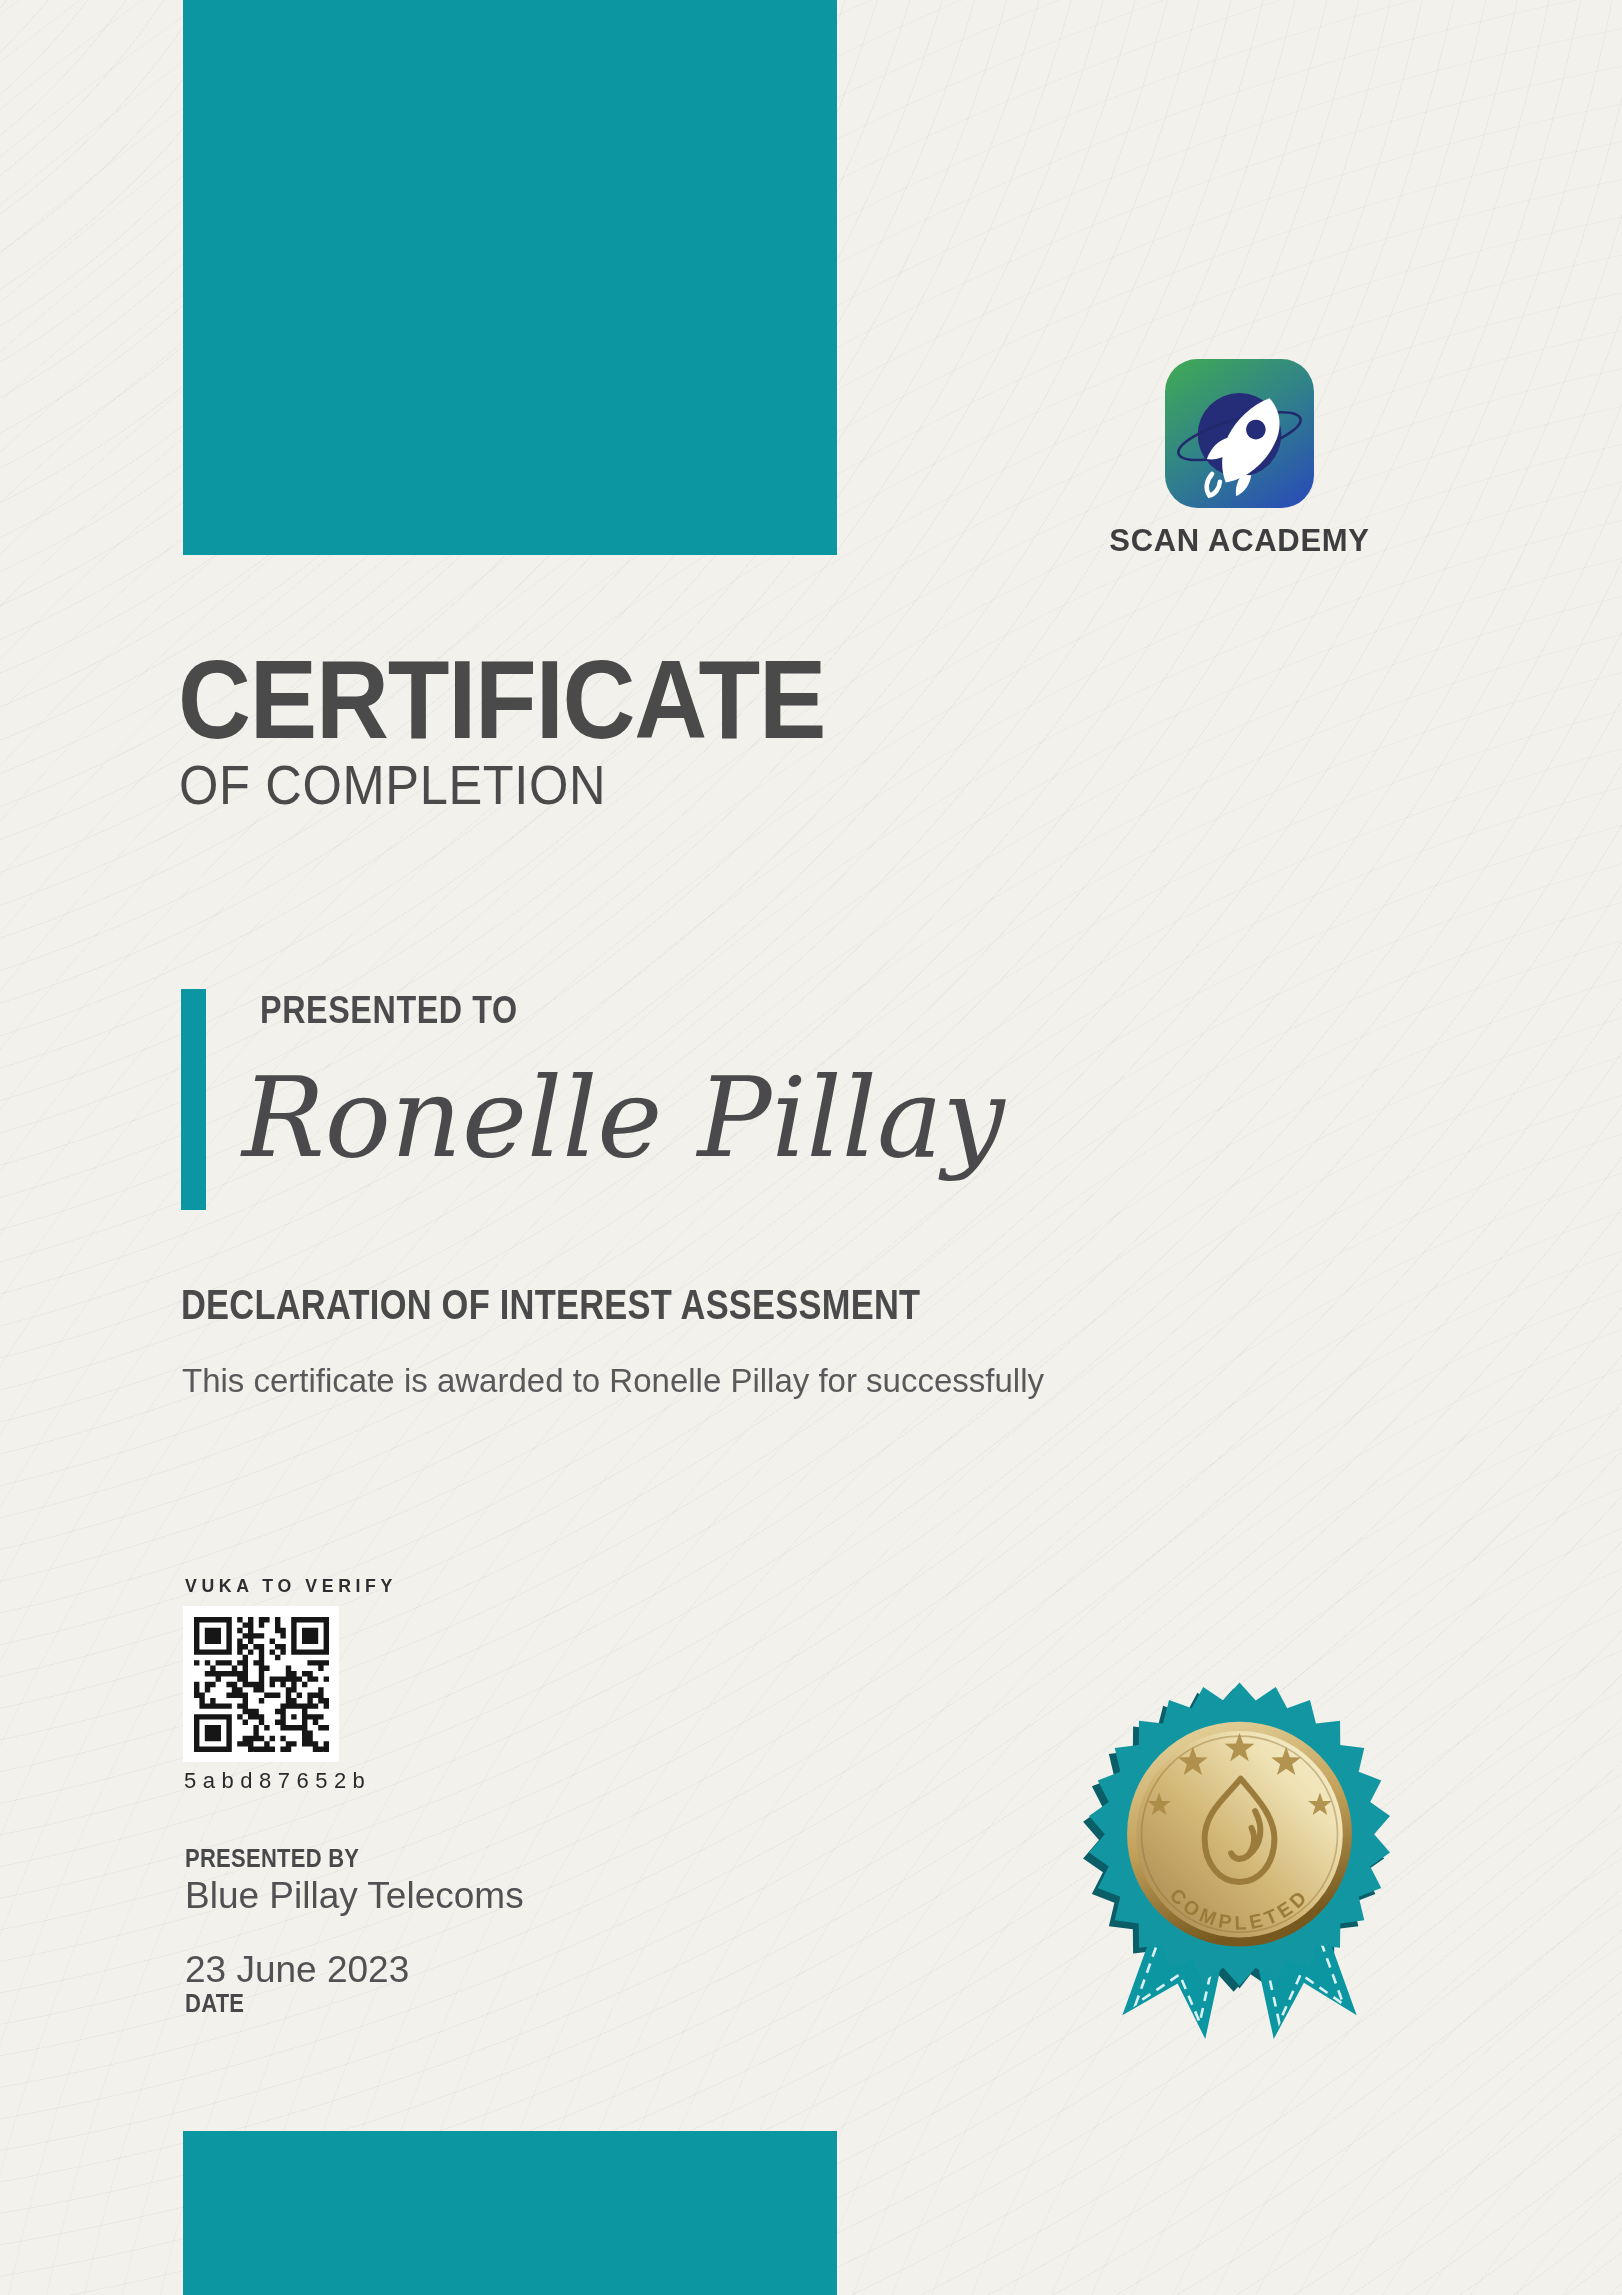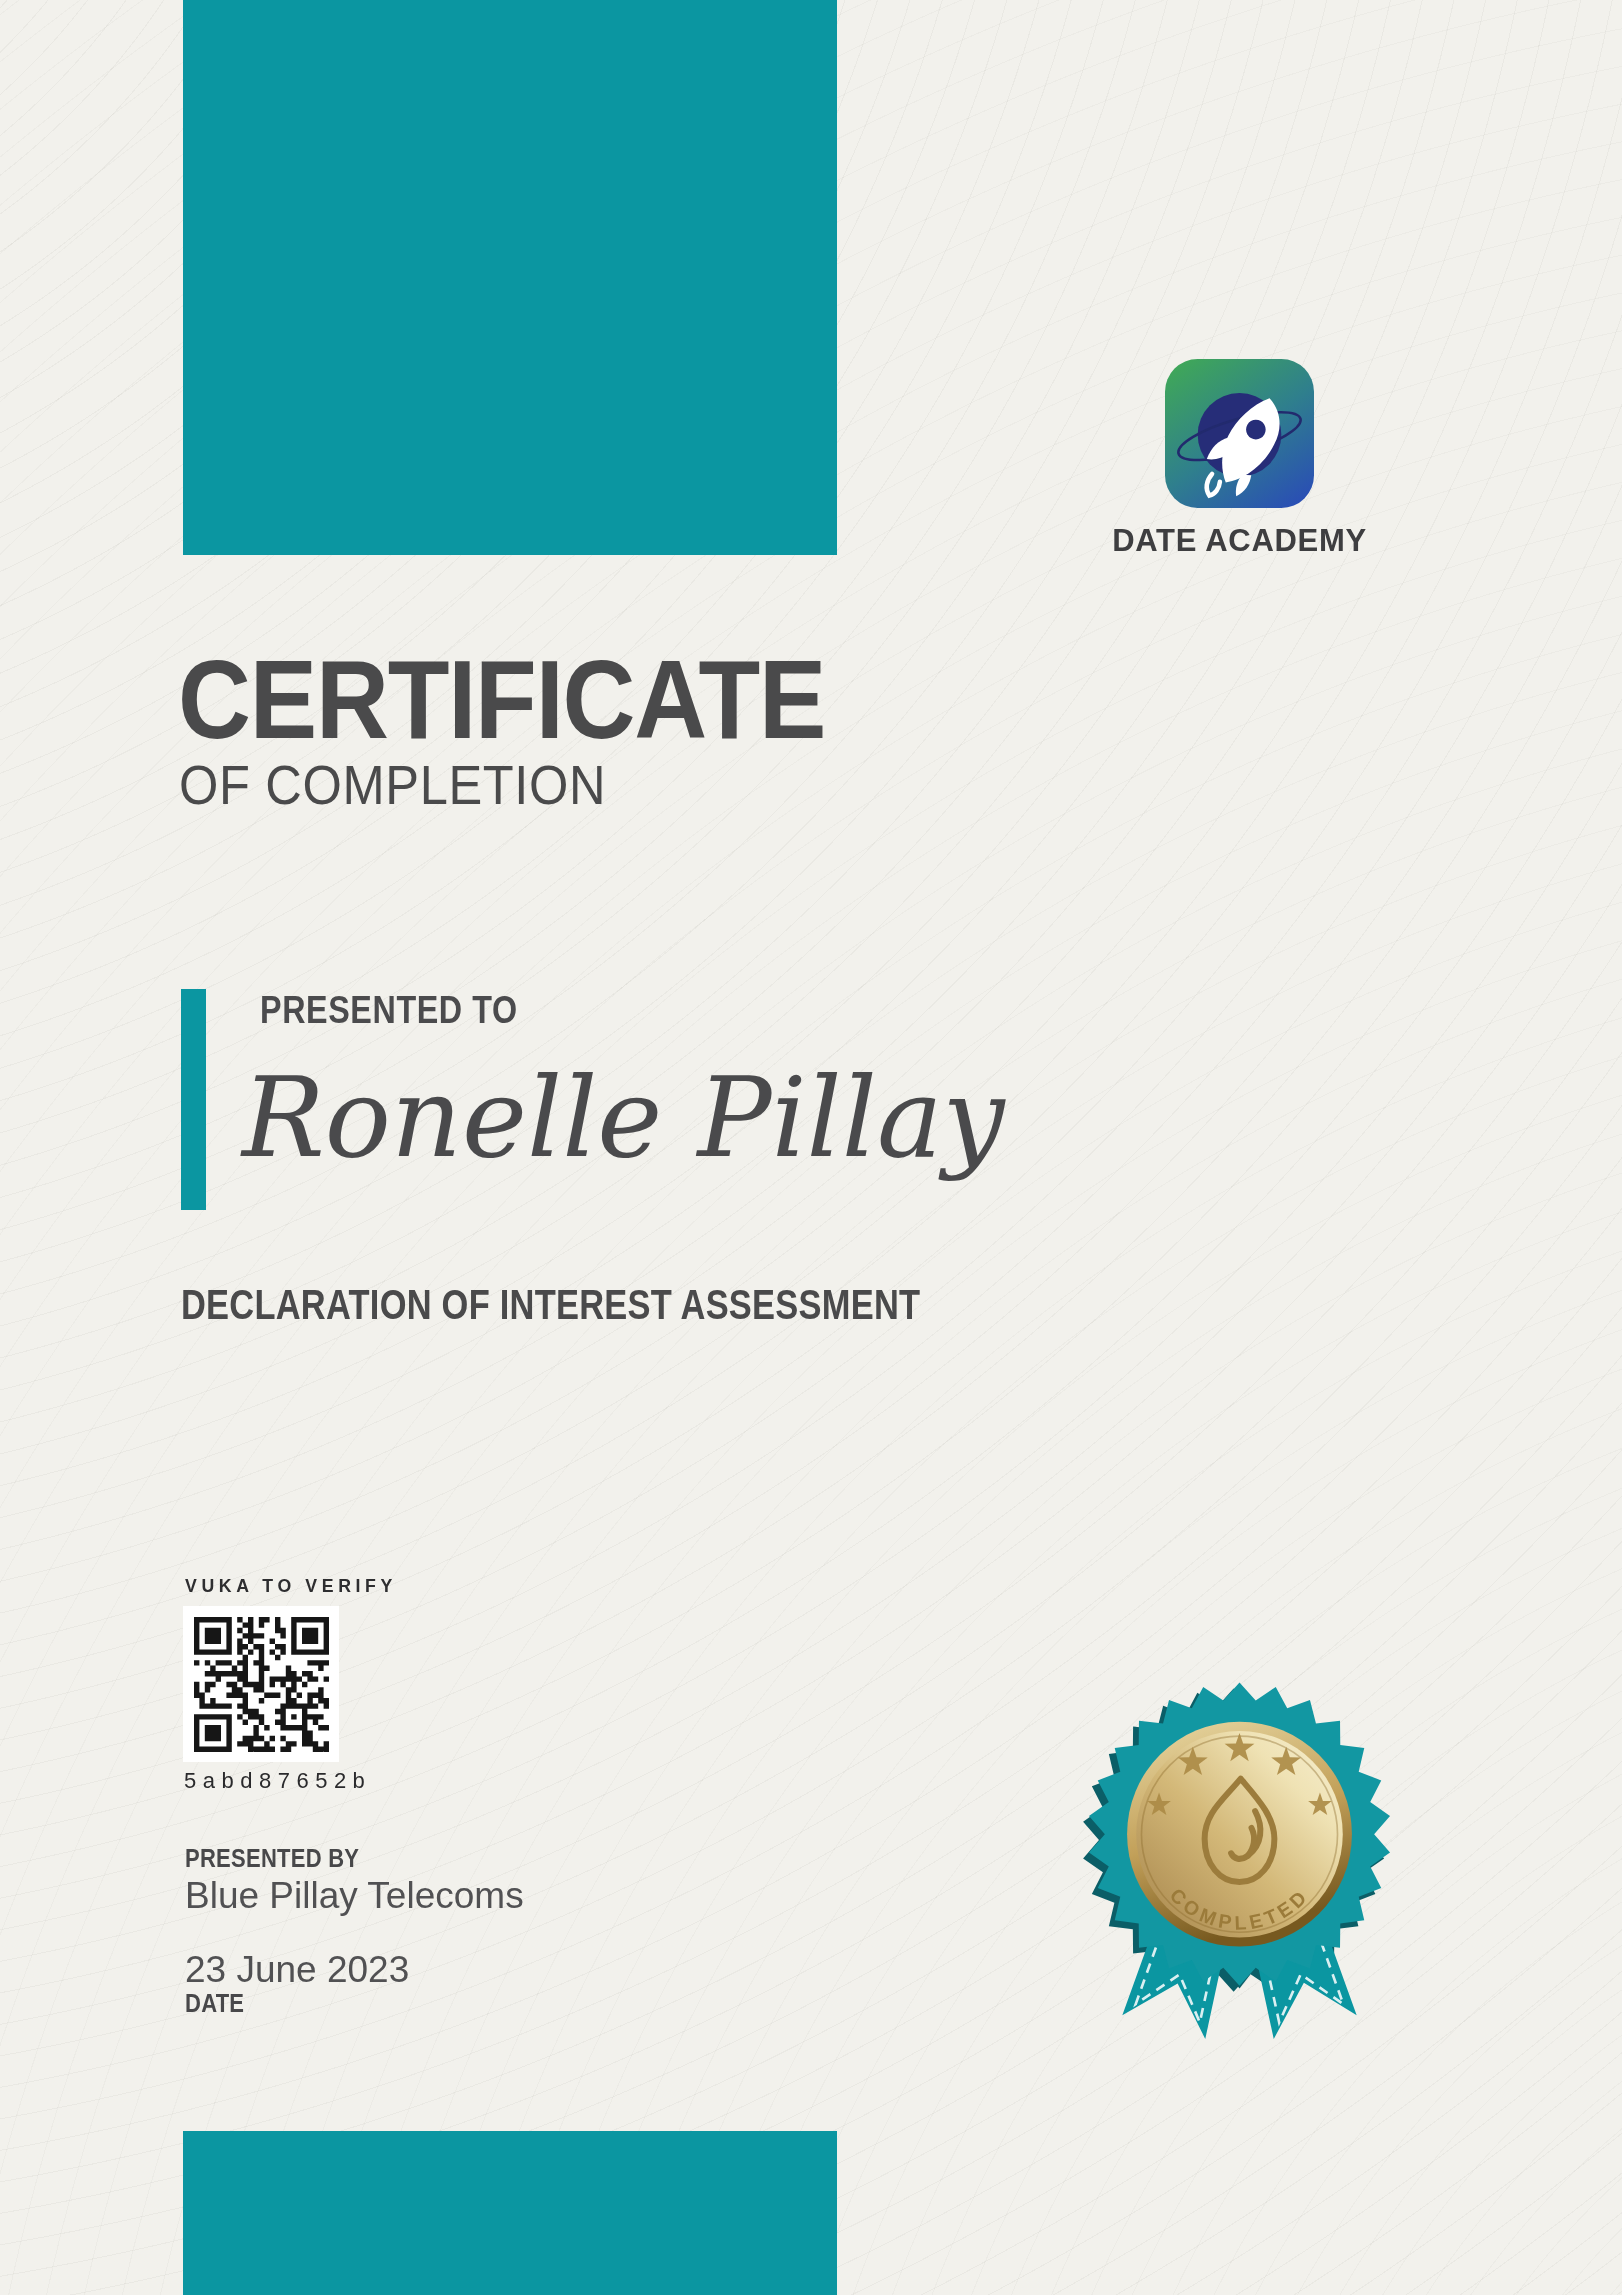--- a/index.html
+++ b/index.html
@@ -110,31 +110,32 @@
     <path d="M150,142 A52,52 0 0 1 78,150 A52,52 0 0 0 158,120 Z" fill="url(#lg)" opacity=".85"></path>
     <ellipse cx="114" cy="118" rx="97" ry="26" fill="none" stroke="#222a6e" stroke-width="4" transform="rotate(-16 114 118)"></ellipse>
     <path fill="#ffffff" fill-rule="evenodd" d="
       M160,60 C178,80 180,106 167,131 C151,163 121,185 93,189
       C85,169 85,141 97,117 C109,93 133,70 160,60 Z
       M139,93 a15,15 0 1 0 0.1,0 Z"></path>
     <path fill="#ffffff" d="M97,120 C82,124 70,136 64,153 C75,155 89,152 99,144 Z"></path>
     <path fill="#ffffff" d="M132,178 C130,192 122,204 109,210 C107,199 110,187 118,177 Z"></path>
     <path fill="none" stroke="#ffffff" stroke-width="7" stroke-linecap="round" d="M72,176 C63,186 61,199 68,209 C77,207 83,198 84,188"></path>
   </svg>
-  <div class="brand-name">DATE ACADEMY</div>
+  <div class="brand-name">SCAN ACADEMY</div>
 
   <div class="h1">CERTIFICATE</div>
   <div class="h2">OF COMPLETION</div>
 
   <div class="presented-bar"></div>
   <div class="presented-label">PRESENTED TO</div>
   <div class="recipient">Ronelle Pillay</div>
 
   <div class="course-title">DECLARATION OF INTEREST ASSESSMENT</div>
   <div class="course-desc">
+    <span style="display:block">This certificate is awarded to Ronelle Pillay for successfully</span>
   </div>
 
   <div class="scan-label">VUKA TO VERIFY</div>
   <div class="qr-box">
     <svg id="qr-svg" width="135" height="135" viewBox="0 0 206 206">
         <path d="M0.00 0.00h8.24v8.24h-8.24zM8.24 0.00h8.24v8.24h-8.24zM16.48 0.00h8.24v8.24h-8.24zM24.72 0.00h8.24v8.24h-8.24zM32.96 0.00h8.24v8.24h-8.24zM41.20 0.00h8.24v8.24h-8.24zM49.44 0.00h8.24v8.24h-8.24zM65.92 0.00h8.24v8.24h-8.24zM82.40 0.00h8.24v8.24h-8.24zM98.88 0.00h8.24v8.24h-8.24zM107.12 0.00h8.24v8.24h-8.24zM123.60 0.00h8.24v8.24h-8.24zM148.32 0.00h8.24v8.24h-8.24zM156.56 0.00h8.24v8.24h-8.24zM164.80 0.00h8.24v8.24h-8.24zM173.04 0.00h8.24v8.24h-8.24zM181.28 0.00h8.24v8.24h-8.24zM189.52 0.00h8.24v8.24h-8.24zM197.76 0.00h8.24v8.24h-8.24zM0.00 8.24h8.24v8.24h-8.24zM49.44 8.24h8.24v8.24h-8.24zM74.16 8.24h8.24v8.24h-8.24zM82.40 8.24h8.24v8.24h-8.24zM98.88 8.24h8.24v8.24h-8.24zM123.60 8.24h8.24v8.24h-8.24zM148.32 8.24h8.24v8.24h-8.24zM197.76 8.24h8.24v8.24h-8.24zM0.00 16.48h8.24v8.24h-8.24zM16.48 16.48h8.24v8.24h-8.24zM24.72 16.48h8.24v8.24h-8.24zM32.96 16.48h8.24v8.24h-8.24zM49.44 16.48h8.24v8.24h-8.24zM65.92 16.48h8.24v8.24h-8.24zM82.40 16.48h8.24v8.24h-8.24zM123.60 16.48h8.24v8.24h-8.24zM131.84 16.48h8.24v8.24h-8.24zM148.32 16.48h8.24v8.24h-8.24zM164.80 16.48h8.24v8.24h-8.24zM173.04 16.48h8.24v8.24h-8.24zM181.28 16.48h8.24v8.24h-8.24zM197.76 16.48h8.24v8.24h-8.24zM0.00 24.72h8.24v8.24h-8.24zM16.48 24.72h8.24v8.24h-8.24zM24.72 24.72h8.24v8.24h-8.24zM32.96 24.72h8.24v8.24h-8.24zM49.44 24.72h8.24v8.24h-8.24zM74.16 24.72h8.24v8.24h-8.24zM82.40 24.72h8.24v8.24h-8.24zM90.64 24.72h8.24v8.24h-8.24zM98.88 24.72h8.24v8.24h-8.24zM131.84 24.72h8.24v8.24h-8.24zM148.32 24.72h8.24v8.24h-8.24zM164.80 24.72h8.24v8.24h-8.24zM173.04 24.72h8.24v8.24h-8.24zM181.28 24.72h8.24v8.24h-8.24zM197.76 24.72h8.24v8.24h-8.24zM0.00 32.96h8.24v8.24h-8.24zM16.48 32.96h8.24v8.24h-8.24zM24.72 32.96h8.24v8.24h-8.24zM32.96 32.96h8.24v8.24h-8.24zM49.44 32.96h8.24v8.24h-8.24zM65.92 32.96h8.24v8.24h-8.24zM82.40 32.96h8.24v8.24h-8.24zM115.36 32.96h8.24v8.24h-8.24zM148.32 32.96h8.24v8.24h-8.24zM164.80 32.96h8.24v8.24h-8.24zM173.04 32.96h8.24v8.24h-8.24zM181.28 32.96h8.24v8.24h-8.24zM197.76 32.96h8.24v8.24h-8.24zM0.00 41.20h8.24v8.24h-8.24zM49.44 41.20h8.24v8.24h-8.24zM65.92 41.20h8.24v8.24h-8.24zM74.16 41.20h8.24v8.24h-8.24zM90.64 41.20h8.24v8.24h-8.24zM98.88 41.20h8.24v8.24h-8.24zM123.60 41.20h8.24v8.24h-8.24zM131.84 41.20h8.24v8.24h-8.24zM148.32 41.20h8.24v8.24h-8.24zM197.76 41.20h8.24v8.24h-8.24zM0.00 49.44h8.24v8.24h-8.24zM8.24 49.44h8.24v8.24h-8.24zM16.48 49.44h8.24v8.24h-8.24zM24.72 49.44h8.24v8.24h-8.24zM32.96 49.44h8.24v8.24h-8.24zM41.20 49.44h8.24v8.24h-8.24zM49.44 49.44h8.24v8.24h-8.24zM65.92 49.44h8.24v8.24h-8.24zM82.40 49.44h8.24v8.24h-8.24zM98.88 49.44h8.24v8.24h-8.24zM115.36 49.44h8.24v8.24h-8.24zM131.84 49.44h8.24v8.24h-8.24zM148.32 49.44h8.24v8.24h-8.24zM156.56 49.44h8.24v8.24h-8.24zM164.80 49.44h8.24v8.24h-8.24zM173.04 49.44h8.24v8.24h-8.24zM181.28 49.44h8.24v8.24h-8.24zM189.52 49.44h8.24v8.24h-8.24zM197.76 49.44h8.24v8.24h-8.24zM74.16 57.68h8.24v8.24h-8.24zM98.88 57.68h8.24v8.24h-8.24zM123.60 57.68h8.24v8.24h-8.24zM0.00 65.92h8.24v8.24h-8.24zM16.48 65.92h8.24v8.24h-8.24zM32.96 65.92h8.24v8.24h-8.24zM41.20 65.92h8.24v8.24h-8.24zM49.44 65.92h8.24v8.24h-8.24zM65.92 65.92h8.24v8.24h-8.24zM74.16 65.92h8.24v8.24h-8.24zM90.64 65.92h8.24v8.24h-8.24zM98.88 65.92h8.24v8.24h-8.24zM173.04 65.92h8.24v8.24h-8.24zM181.28 65.92h8.24v8.24h-8.24zM189.52 65.92h8.24v8.24h-8.24zM197.76 65.92h8.24v8.24h-8.24zM24.72 74.16h8.24v8.24h-8.24zM57.68 74.16h8.24v8.24h-8.24zM74.16 74.16h8.24v8.24h-8.24zM98.88 74.16h8.24v8.24h-8.24zM107.12 74.16h8.24v8.24h-8.24zM140.08 74.16h8.24v8.24h-8.24zM189.52 74.16h8.24v8.24h-8.24zM16.48 82.40h8.24v8.24h-8.24zM24.72 82.40h8.24v8.24h-8.24zM32.96 82.40h8.24v8.24h-8.24zM41.20 82.40h8.24v8.24h-8.24zM49.44 82.40h8.24v8.24h-8.24zM57.68 82.40h8.24v8.24h-8.24zM65.92 82.40h8.24v8.24h-8.24zM74.16 82.40h8.24v8.24h-8.24zM98.88 82.40h8.24v8.24h-8.24zM140.08 82.40h8.24v8.24h-8.24zM148.32 82.40h8.24v8.24h-8.24zM164.80 82.40h8.24v8.24h-8.24zM173.04 82.40h8.24v8.24h-8.24zM32.96 90.64h8.24v8.24h-8.24zM65.92 90.64h8.24v8.24h-8.24zM74.16 90.64h8.24v8.24h-8.24zM98.88 90.64h8.24v8.24h-8.24zM115.36 90.64h8.24v8.24h-8.24zM123.60 90.64h8.24v8.24h-8.24zM131.84 90.64h8.24v8.24h-8.24zM140.08 90.64h8.24v8.24h-8.24zM148.32 90.64h8.24v8.24h-8.24zM156.56 90.64h8.24v8.24h-8.24zM173.04 90.64h8.24v8.24h-8.24zM181.28 90.64h8.24v8.24h-8.24zM197.76 90.64h8.24v8.24h-8.24zM0.00 98.88h8.24v8.24h-8.24zM16.48 98.88h8.24v8.24h-8.24zM24.72 98.88h8.24v8.24h-8.24zM49.44 98.88h8.24v8.24h-8.24zM57.68 98.88h8.24v8.24h-8.24zM74.16 98.88h8.24v8.24h-8.24zM82.40 98.88h8.24v8.24h-8.24zM90.64 98.88h8.24v8.24h-8.24zM98.88 98.88h8.24v8.24h-8.24zM115.36 98.88h8.24v8.24h-8.24zM131.84 98.88h8.24v8.24h-8.24zM148.32 98.88h8.24v8.24h-8.24zM164.80 98.88h8.24v8.24h-8.24zM0.00 107.12h8.24v8.24h-8.24zM16.48 107.12h8.24v8.24h-8.24zM57.68 107.12h8.24v8.24h-8.24zM65.92 107.12h8.24v8.24h-8.24zM90.64 107.12h8.24v8.24h-8.24zM98.88 107.12h8.24v8.24h-8.24zM140.08 107.12h8.24v8.24h-8.24zM148.32 107.12h8.24v8.24h-8.24zM189.52 107.12h8.24v8.24h-8.24zM0.00 115.36h8.24v8.24h-8.24zM8.24 115.36h8.24v8.24h-8.24zM49.44 115.36h8.24v8.24h-8.24zM57.68 115.36h8.24v8.24h-8.24zM65.92 115.36h8.24v8.24h-8.24zM74.16 115.36h8.24v8.24h-8.24zM107.12 115.36h8.24v8.24h-8.24zM115.36 115.36h8.24v8.24h-8.24zM123.60 115.36h8.24v8.24h-8.24zM140.08 115.36h8.24v8.24h-8.24zM156.56 115.36h8.24v8.24h-8.24zM173.04 115.36h8.24v8.24h-8.24zM181.28 115.36h8.24v8.24h-8.24zM189.52 115.36h8.24v8.24h-8.24zM8.24 123.60h8.24v8.24h-8.24zM24.72 123.60h8.24v8.24h-8.24zM74.16 123.60h8.24v8.24h-8.24zM98.88 123.60h8.24v8.24h-8.24zM140.08 123.60h8.24v8.24h-8.24zM148.32 123.60h8.24v8.24h-8.24zM173.04 123.60h8.24v8.24h-8.24zM189.52 123.60h8.24v8.24h-8.24zM197.76 123.60h8.24v8.24h-8.24zM8.24 131.84h8.24v8.24h-8.24zM16.48 131.84h8.24v8.24h-8.24zM24.72 131.84h8.24v8.24h-8.24zM32.96 131.84h8.24v8.24h-8.24zM41.20 131.84h8.24v8.24h-8.24zM49.44 131.84h8.24v8.24h-8.24zM65.92 131.84h8.24v8.24h-8.24zM74.16 131.84h8.24v8.24h-8.24zM131.84 131.84h8.24v8.24h-8.24zM140.08 131.84h8.24v8.24h-8.24zM148.32 131.84h8.24v8.24h-8.24zM156.56 131.84h8.24v8.24h-8.24zM164.80 131.84h8.24v8.24h-8.24zM173.04 131.84h8.24v8.24h-8.24zM181.28 131.84h8.24v8.24h-8.24zM197.76 131.84h8.24v8.24h-8.24zM74.16 140.08h8.24v8.24h-8.24zM82.40 140.08h8.24v8.24h-8.24zM90.64 140.08h8.24v8.24h-8.24zM123.60 140.08h8.24v8.24h-8.24zM131.84 140.08h8.24v8.24h-8.24zM164.80 140.08h8.24v8.24h-8.24zM0.00 148.32h8.24v8.24h-8.24zM8.24 148.32h8.24v8.24h-8.24zM16.48 148.32h8.24v8.24h-8.24zM24.72 148.32h8.24v8.24h-8.24zM32.96 148.32h8.24v8.24h-8.24zM41.20 148.32h8.24v8.24h-8.24zM49.44 148.32h8.24v8.24h-8.24zM65.92 148.32h8.24v8.24h-8.24zM82.40 148.32h8.24v8.24h-8.24zM90.64 148.32h8.24v8.24h-8.24zM98.88 148.32h8.24v8.24h-8.24zM131.84 148.32h8.24v8.24h-8.24zM148.32 148.32h8.24v8.24h-8.24zM164.80 148.32h8.24v8.24h-8.24zM173.04 148.32h8.24v8.24h-8.24zM181.28 148.32h8.24v8.24h-8.24zM189.52 148.32h8.24v8.24h-8.24zM0.00 156.56h8.24v8.24h-8.24zM49.44 156.56h8.24v8.24h-8.24zM74.16 156.56h8.24v8.24h-8.24zM98.88 156.56h8.24v8.24h-8.24zM123.60 156.56h8.24v8.24h-8.24zM131.84 156.56h8.24v8.24h-8.24zM164.80 156.56h8.24v8.24h-8.24zM181.28 156.56h8.24v8.24h-8.24zM0.00 164.80h8.24v8.24h-8.24zM16.48 164.80h8.24v8.24h-8.24zM24.72 164.80h8.24v8.24h-8.24zM32.96 164.80h8.24v8.24h-8.24zM49.44 164.80h8.24v8.24h-8.24zM90.64 164.80h8.24v8.24h-8.24zM107.12 164.80h8.24v8.24h-8.24zM131.84 164.80h8.24v8.24h-8.24zM140.08 164.80h8.24v8.24h-8.24zM148.32 164.80h8.24v8.24h-8.24zM156.56 164.80h8.24v8.24h-8.24zM164.80 164.80h8.24v8.24h-8.24zM189.52 164.80h8.24v8.24h-8.24zM197.76 164.80h8.24v8.24h-8.24zM0.00 173.04h8.24v8.24h-8.24zM16.48 173.04h8.24v8.24h-8.24zM24.72 173.04h8.24v8.24h-8.24zM32.96 173.04h8.24v8.24h-8.24zM49.44 173.04h8.24v8.24h-8.24zM90.64 173.04h8.24v8.24h-8.24zM164.80 173.04h8.24v8.24h-8.24zM173.04 173.04h8.24v8.24h-8.24zM0.00 181.28h8.24v8.24h-8.24zM16.48 181.28h8.24v8.24h-8.24zM24.72 181.28h8.24v8.24h-8.24zM32.96 181.28h8.24v8.24h-8.24zM49.44 181.28h8.24v8.24h-8.24zM74.16 181.28h8.24v8.24h-8.24zM82.40 181.28h8.24v8.24h-8.24zM90.64 181.28h8.24v8.24h-8.24zM98.88 181.28h8.24v8.24h-8.24zM115.36 181.28h8.24v8.24h-8.24zM131.84 181.28h8.24v8.24h-8.24zM164.80 181.28h8.24v8.24h-8.24zM173.04 181.28h8.24v8.24h-8.24zM0.00 189.52h8.24v8.24h-8.24zM49.44 189.52h8.24v8.24h-8.24zM65.92 189.52h8.24v8.24h-8.24zM74.16 189.52h8.24v8.24h-8.24zM82.40 189.52h8.24v8.24h-8.24zM107.12 189.52h8.24v8.24h-8.24zM140.08 189.52h8.24v8.24h-8.24zM148.32 189.52h8.24v8.24h-8.24zM164.80 189.52h8.24v8.24h-8.24zM173.04 189.52h8.24v8.24h-8.24zM181.28 189.52h8.24v8.24h-8.24zM197.76 189.52h8.24v8.24h-8.24zM0.00 197.76h8.24v8.24h-8.24zM8.24 197.76h8.24v8.24h-8.24zM16.48 197.76h8.24v8.24h-8.24zM24.72 197.76h8.24v8.24h-8.24zM32.96 197.76h8.24v8.24h-8.24zM41.20 197.76h8.24v8.24h-8.24zM49.44 197.76h8.24v8.24h-8.24zM82.40 197.76h8.24v8.24h-8.24zM90.64 197.76h8.24v8.24h-8.24zM98.88 197.76h8.24v8.24h-8.24zM107.12 197.76h8.24v8.24h-8.24zM115.36 197.76h8.24v8.24h-8.24zM131.84 197.76h8.24v8.24h-8.24zM140.08 197.76h8.24v8.24h-8.24zM181.28 197.76h8.24v8.24h-8.24zM189.52 197.76h8.24v8.24h-8.24zM197.76 197.76h8.24v8.24h-8.24z" fill="#161616"></path>
       </svg>
   </div>
   <div class="verify-code">5abd87652b</div>
 

